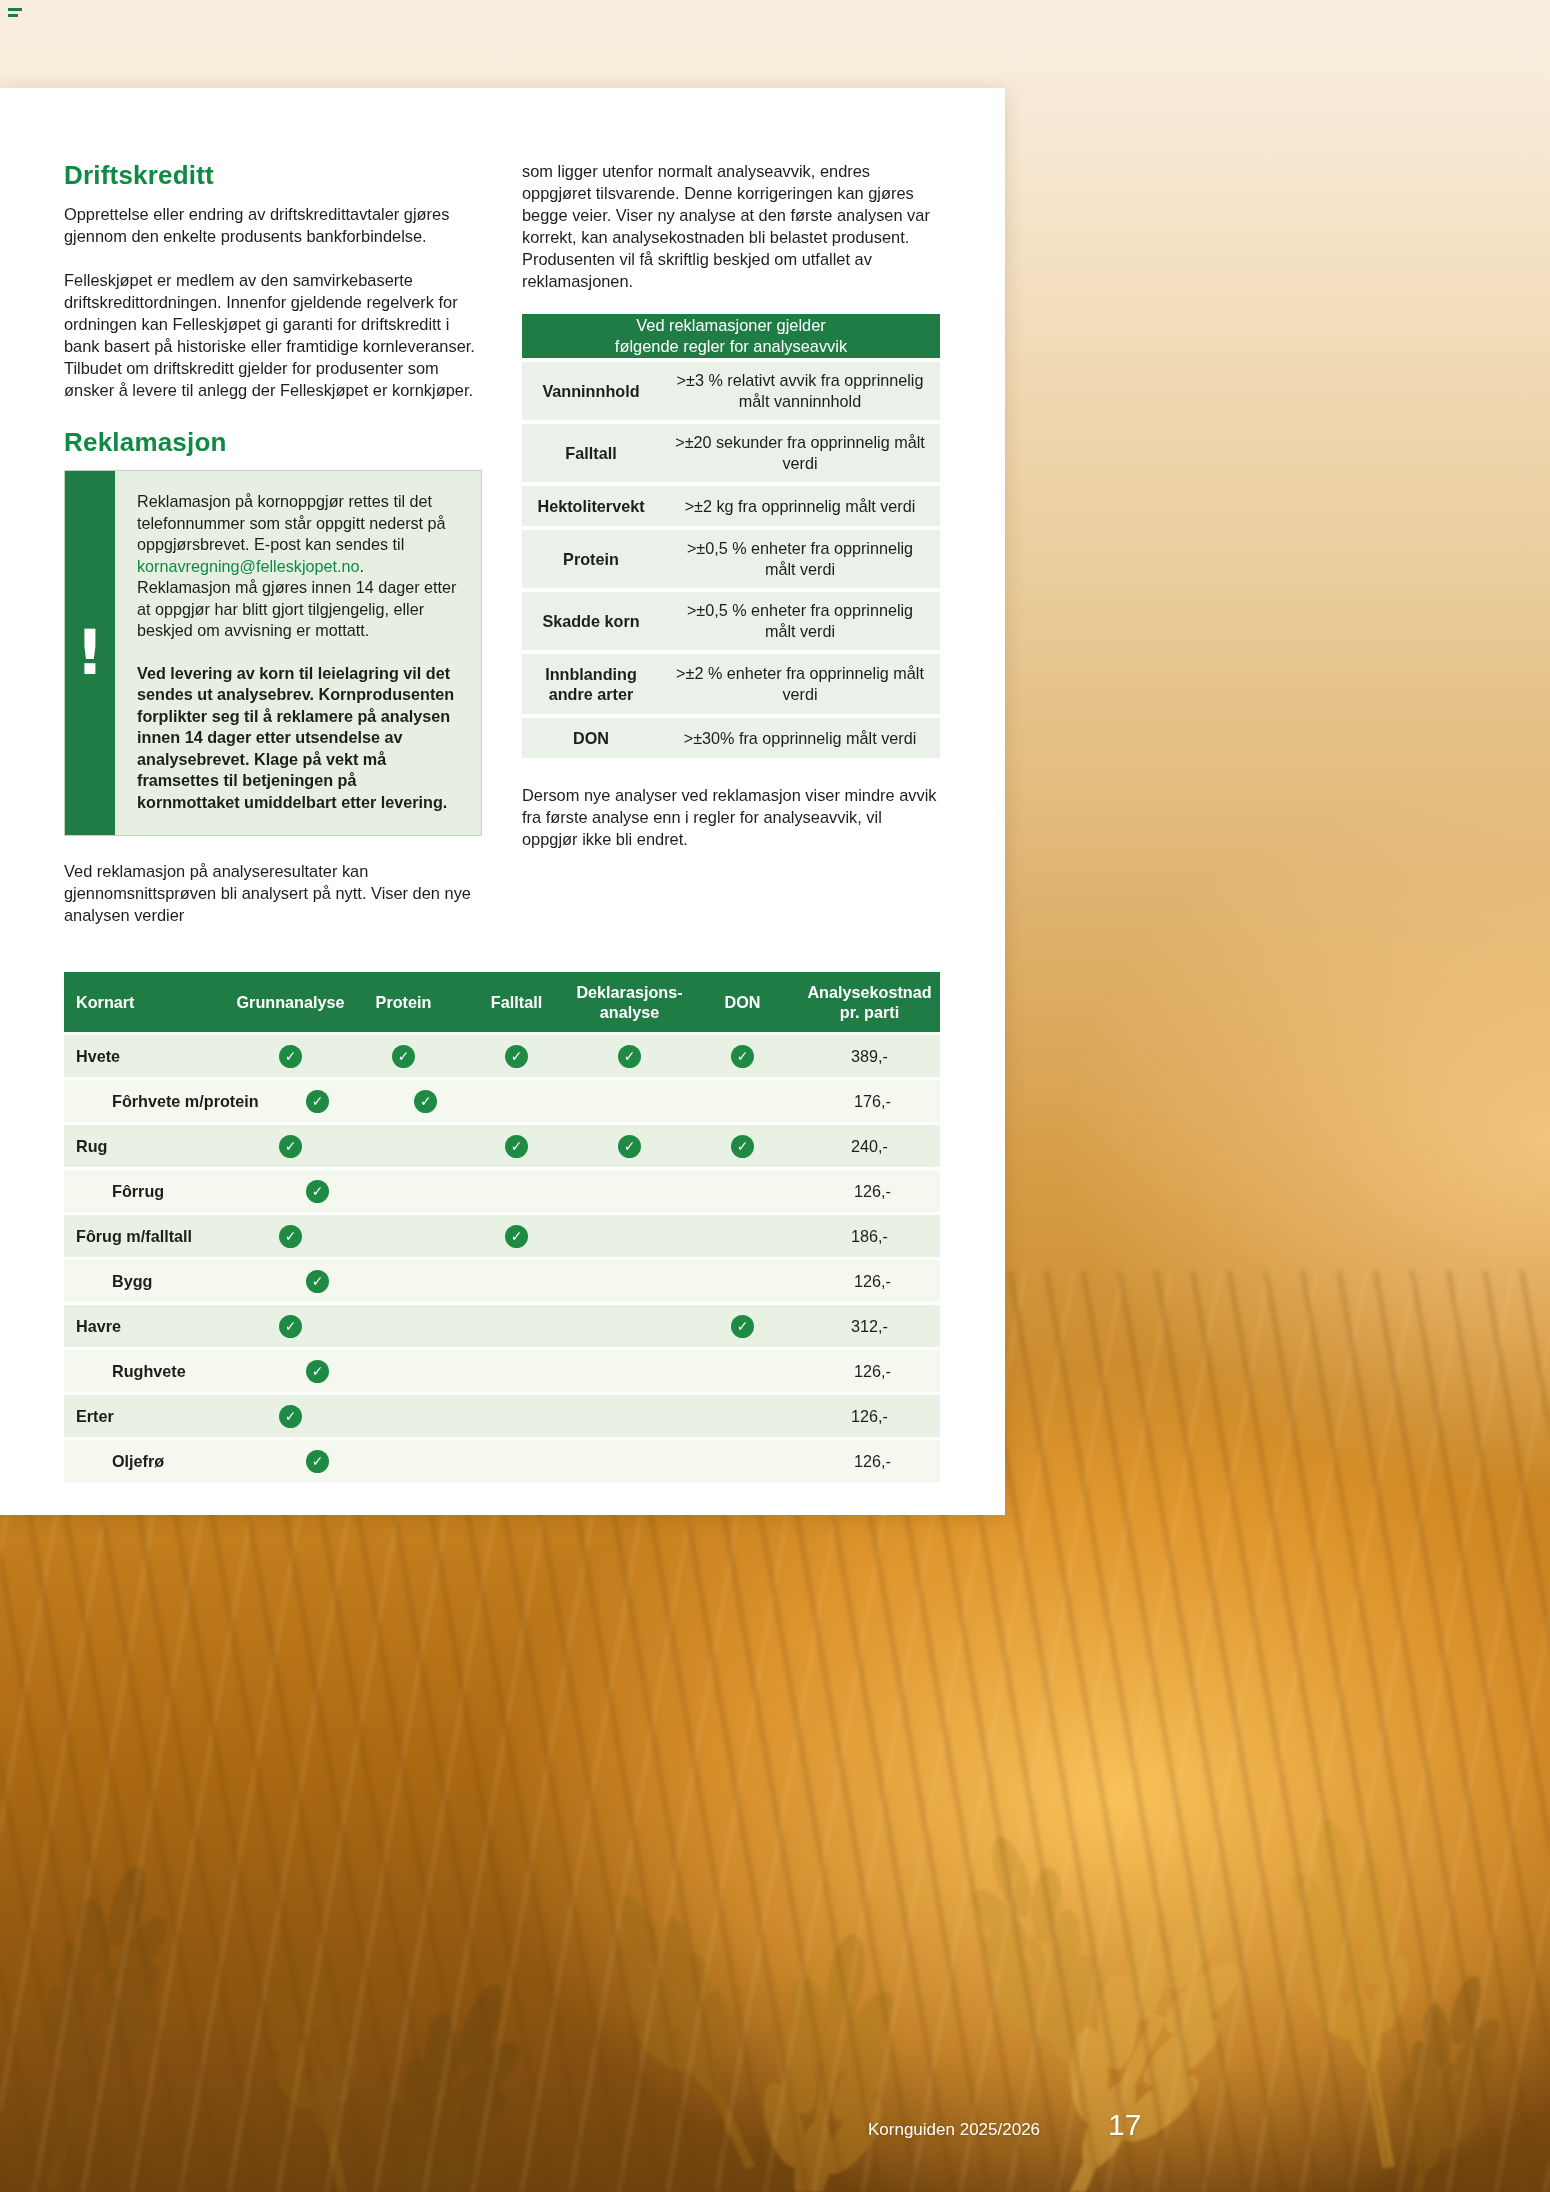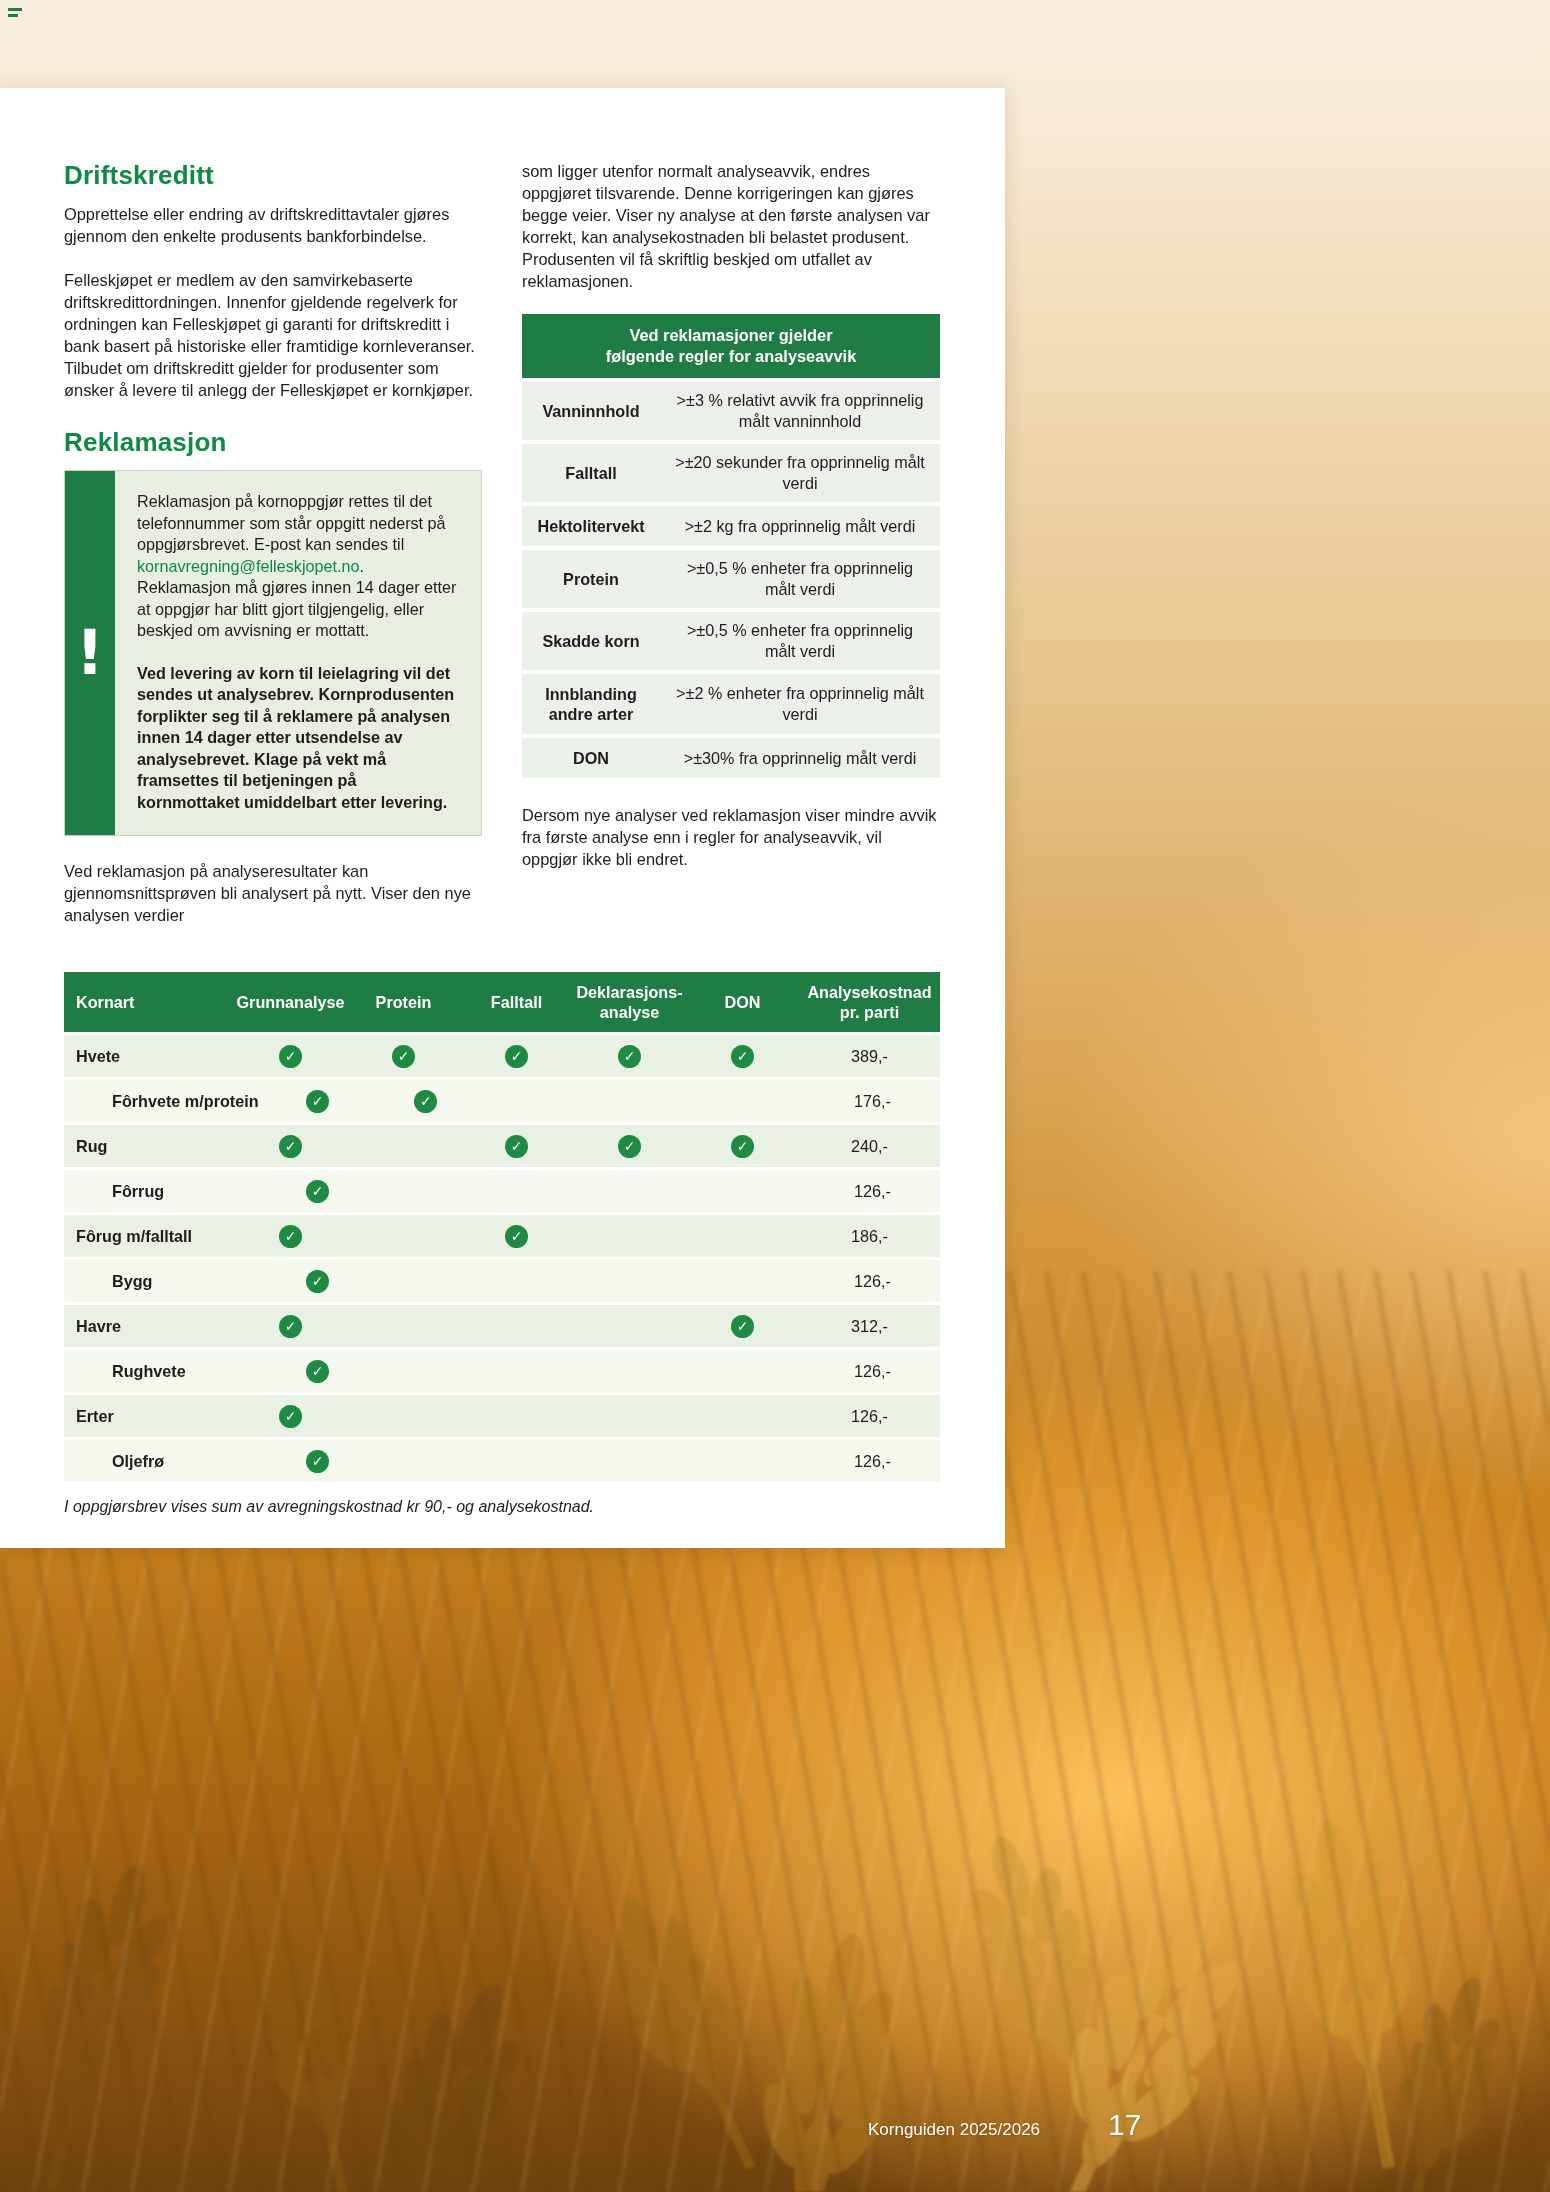--- a/index.html
+++ b/index.html
@@ -44,22 +44,22 @@
   .callout-bar{flex:0 0 50px;background:#1F7C45;color:#fff;display:flex;align-items:center;justify-content:center;}
   .callout-bar span{font-size:62px;font-weight:700;line-height:1;font-family:"DejaVu Sans",sans-serif;}
   .callout-body{padding:20px 20px 22px 22px;}
   .callout-body p{margin:0;font-size:16.2px;line-height:21.5px;}
   .callout-body .mt{margin-top:21px;font-weight:700;}
   .link{color:#0F8A44;text-decoration:none;font-weight:400;}
   .mt24{margin-top:24px;margin-bottom:0;}
   .mt26{margin-top:26px;margin-bottom:0;}
   
   .rules-table{margin-top:16px;}
-  .rules-header{background:#1F7C45;color:#fff;font-weight:700;text-align:center;white-space:pre-line;
-    font-size:16.4px;line-height:21px;padding:11px 8px;margin-bottom:4px;}
+  .rules-header{background:#1F7C45;color:#fff;font-weight:400;text-align:center;white-space:pre-line;
+    font-size:16.4px;line-height:21px;padding:1px 8px;margin-bottom:4px;}
   .rule-row{display:flex;background:#EAF1E8;margin-bottom:4px;align-items:stretch;}
   .rule-label{flex:0 0 138px;display:flex;align-items:center;justify-content:center;text-align:center;
     font-weight:700;font-size:16.2px;line-height:20px;padding:10px 6px;box-sizing:border-box;}
   .rule-value{flex:1;display:flex;align-items:center;justify-content:center;text-align:center;
     font-size:16.2px;line-height:21px;padding:8px 10px;box-sizing:border-box;}
   
   .an-table{margin-top:46px;width:876px;}
   .an-header{display:flex;background:#1F7C45;color:#fff;margin-bottom:3px;}
   .an-hcell{display:flex;align-items:center;justify-content:center;text-align:center;white-space:pre-line;
     font-weight:700;font-size:16.2px;line-height:20px;min-height:60px;box-sizing:border-box;padding:6px 4px;}
@@ -319,19 +319,18 @@
           </div>
           <div class="an-cell col-mid"></div>
           <div class="an-cell col-mid"></div>
           <div class="an-cell col-mid"></div>
           <div class="an-cell col-mid"></div>
           <div class="an-cell price col-price">126,-</div>
         </div>
       </div>
   </div>
 
-  <p class="footnote">I oppgjørsbrev vises sum av avregningskostnad kr 90,- og analysekostnad.</p>
 </div>
 
 <div class="page-footer">
   <span class="pub">Kornguiden 2025/2026</span>
   <span class="pnum">17</span>
 </div>
 
 </body></html>

